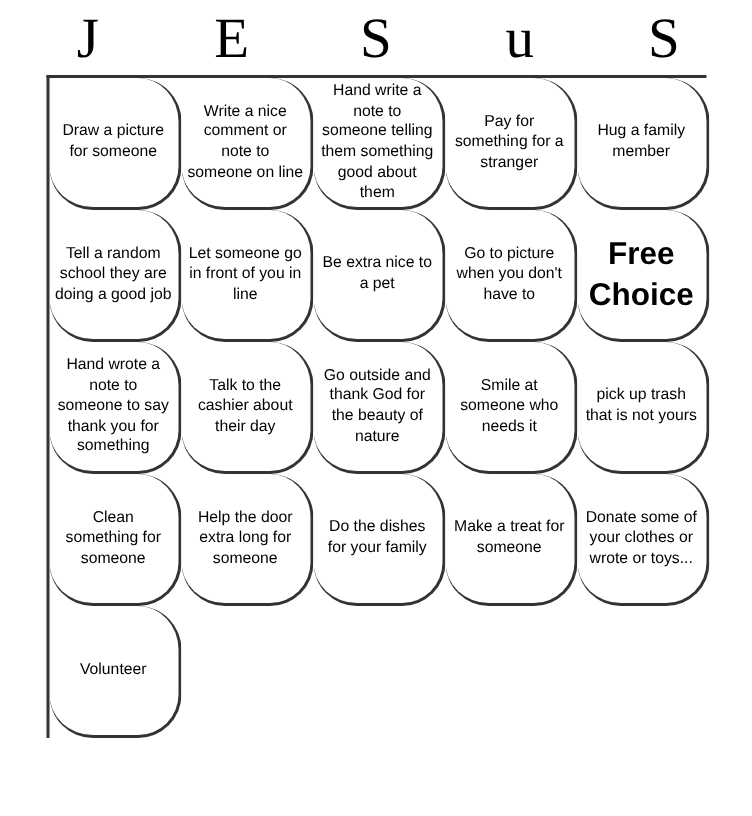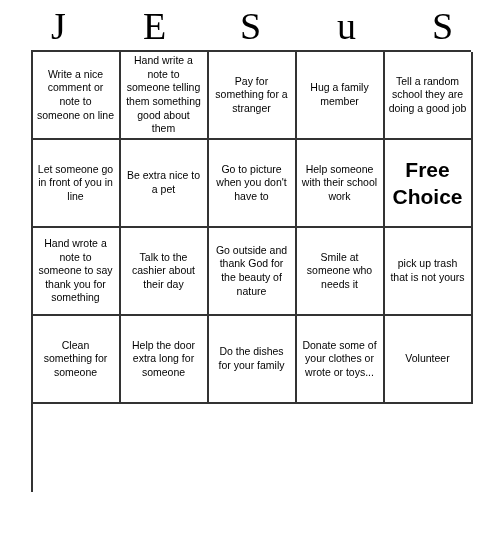--- a/index.html
+++ b/index.html
@@ -38,50 +38,52 @@
       border-right: 2px solid #333;
       border-bottom: 2px solid #333;
       display: flex;
       align-items: center;
       justify-content: center;
       text-align: center;
       padding: 4px;
       font-size: 10.5px;
       line-height: 1.3;
       font-family: Arial, sans-serif;
+      border-radius: 29px;
     }
     .cell.free-choice {
       font-size: 21px;
       font-weight: bold;
     }
   </style>
 </head>
 <body>
 
 <div class="header">
 <span class="header-letter">J</span>
     <span class="header-letter">E</span>
     <span class="header-letter">S</span>
     <span class="header-letter">u</span>
     <span class="header-letter">S</span>
   </div>
 <div class="grid">
+<div class="cell">Draw a picture for someone</div>
     <div class="cell">Write a nice comment or note to someone on line</div>
     <div class="cell">Hand write a note to someone telling them something good about them</div>
     <div class="cell">Pay for something for a stranger</div>
     <div class="cell">Hug a family member</div>
     <div class="cell">Tell a random school they are doing a good job</div>
     <div class="cell">Let someone go in front of you in line</div>
     <div class="cell">Be extra nice to a pet</div>
     <div class="cell">Go to picture when you don't have to</div>
-    <div class="cell">Help someone with their school work</div>
     <div class="cell free-choice">Free Choice</div>
     <div class="cell">Hand wrote a note to someone to say thank you for something</div>
     <div class="cell">Talk to the cashier about their day</div>
     <div class="cell">Go outside and thank God for the beauty of nature</div>
     <div class="cell">Smile at someone who needs it</div>
     <div class="cell">pick up trash that is not yours</div>
     <div class="cell">Clean something for someone</div>
     <div class="cell">Help the door extra long for someone</div>
     <div class="cell">Do the dishes for your family</div>
+    <div class="cell">Make a treat for someone</div>
     <div class="cell">Donate some of your clothes or wrote or toys...</div>
     <div class="cell">Volunteer</div>
   </div>
 
 </body></html>

